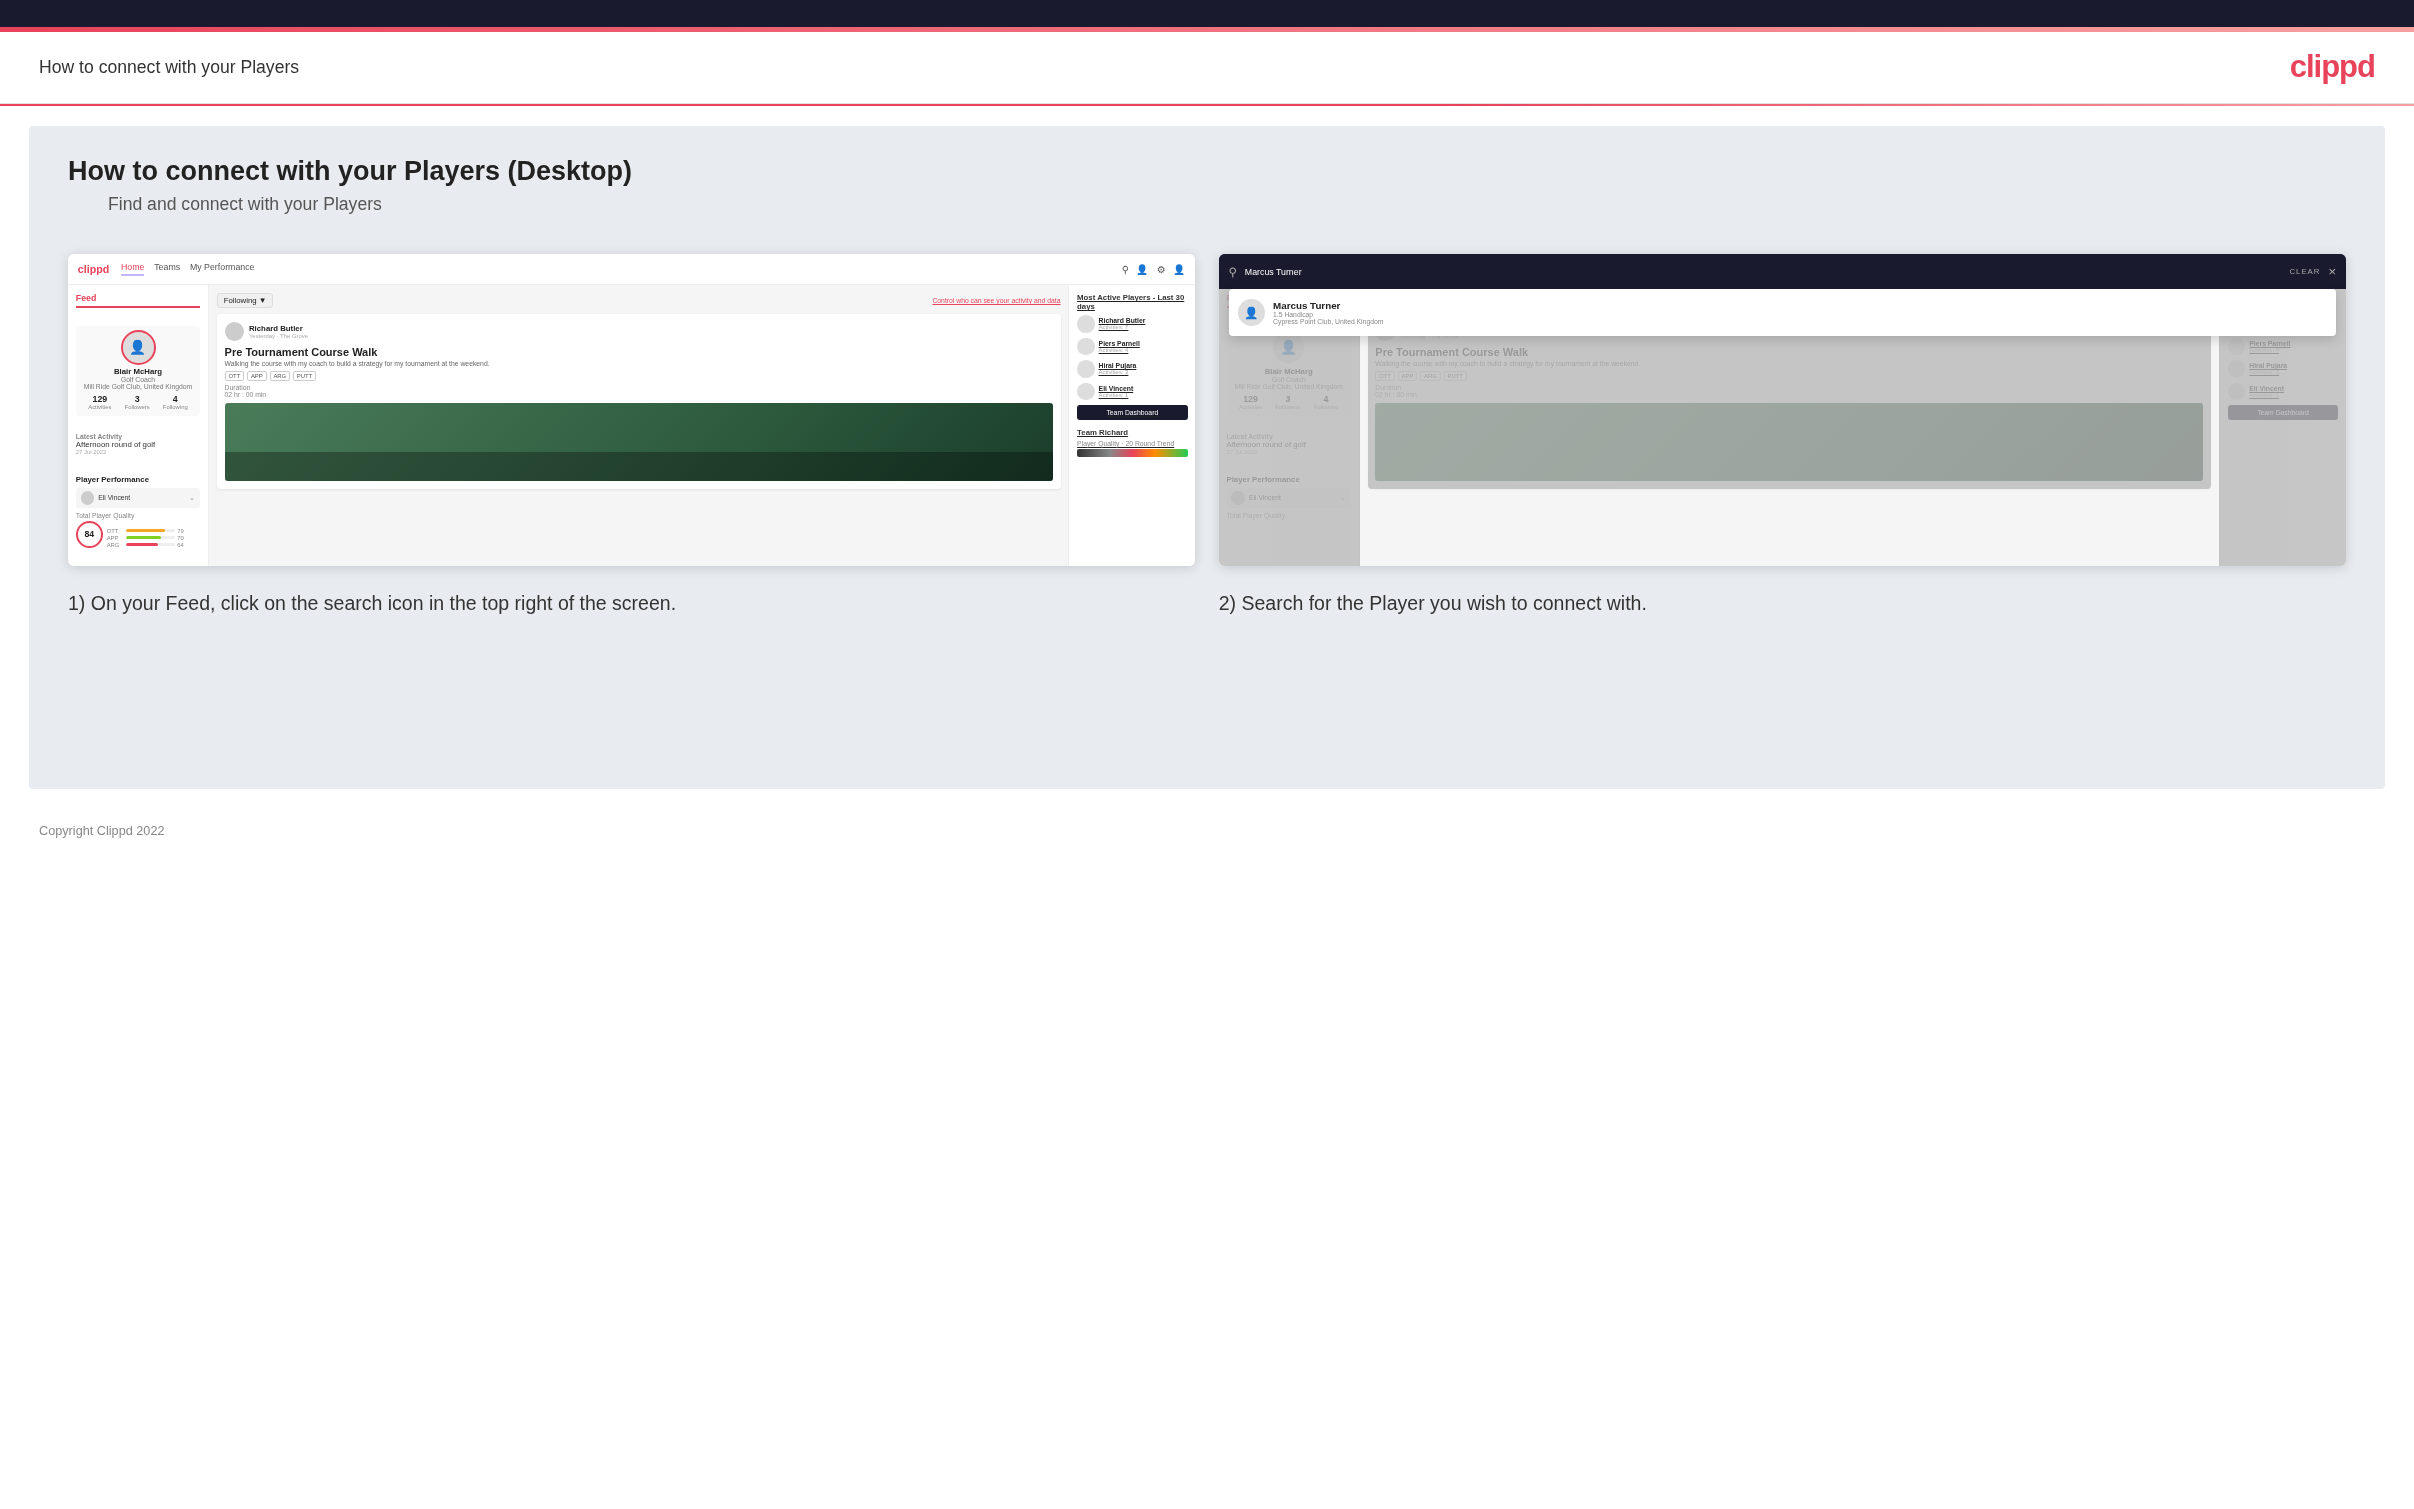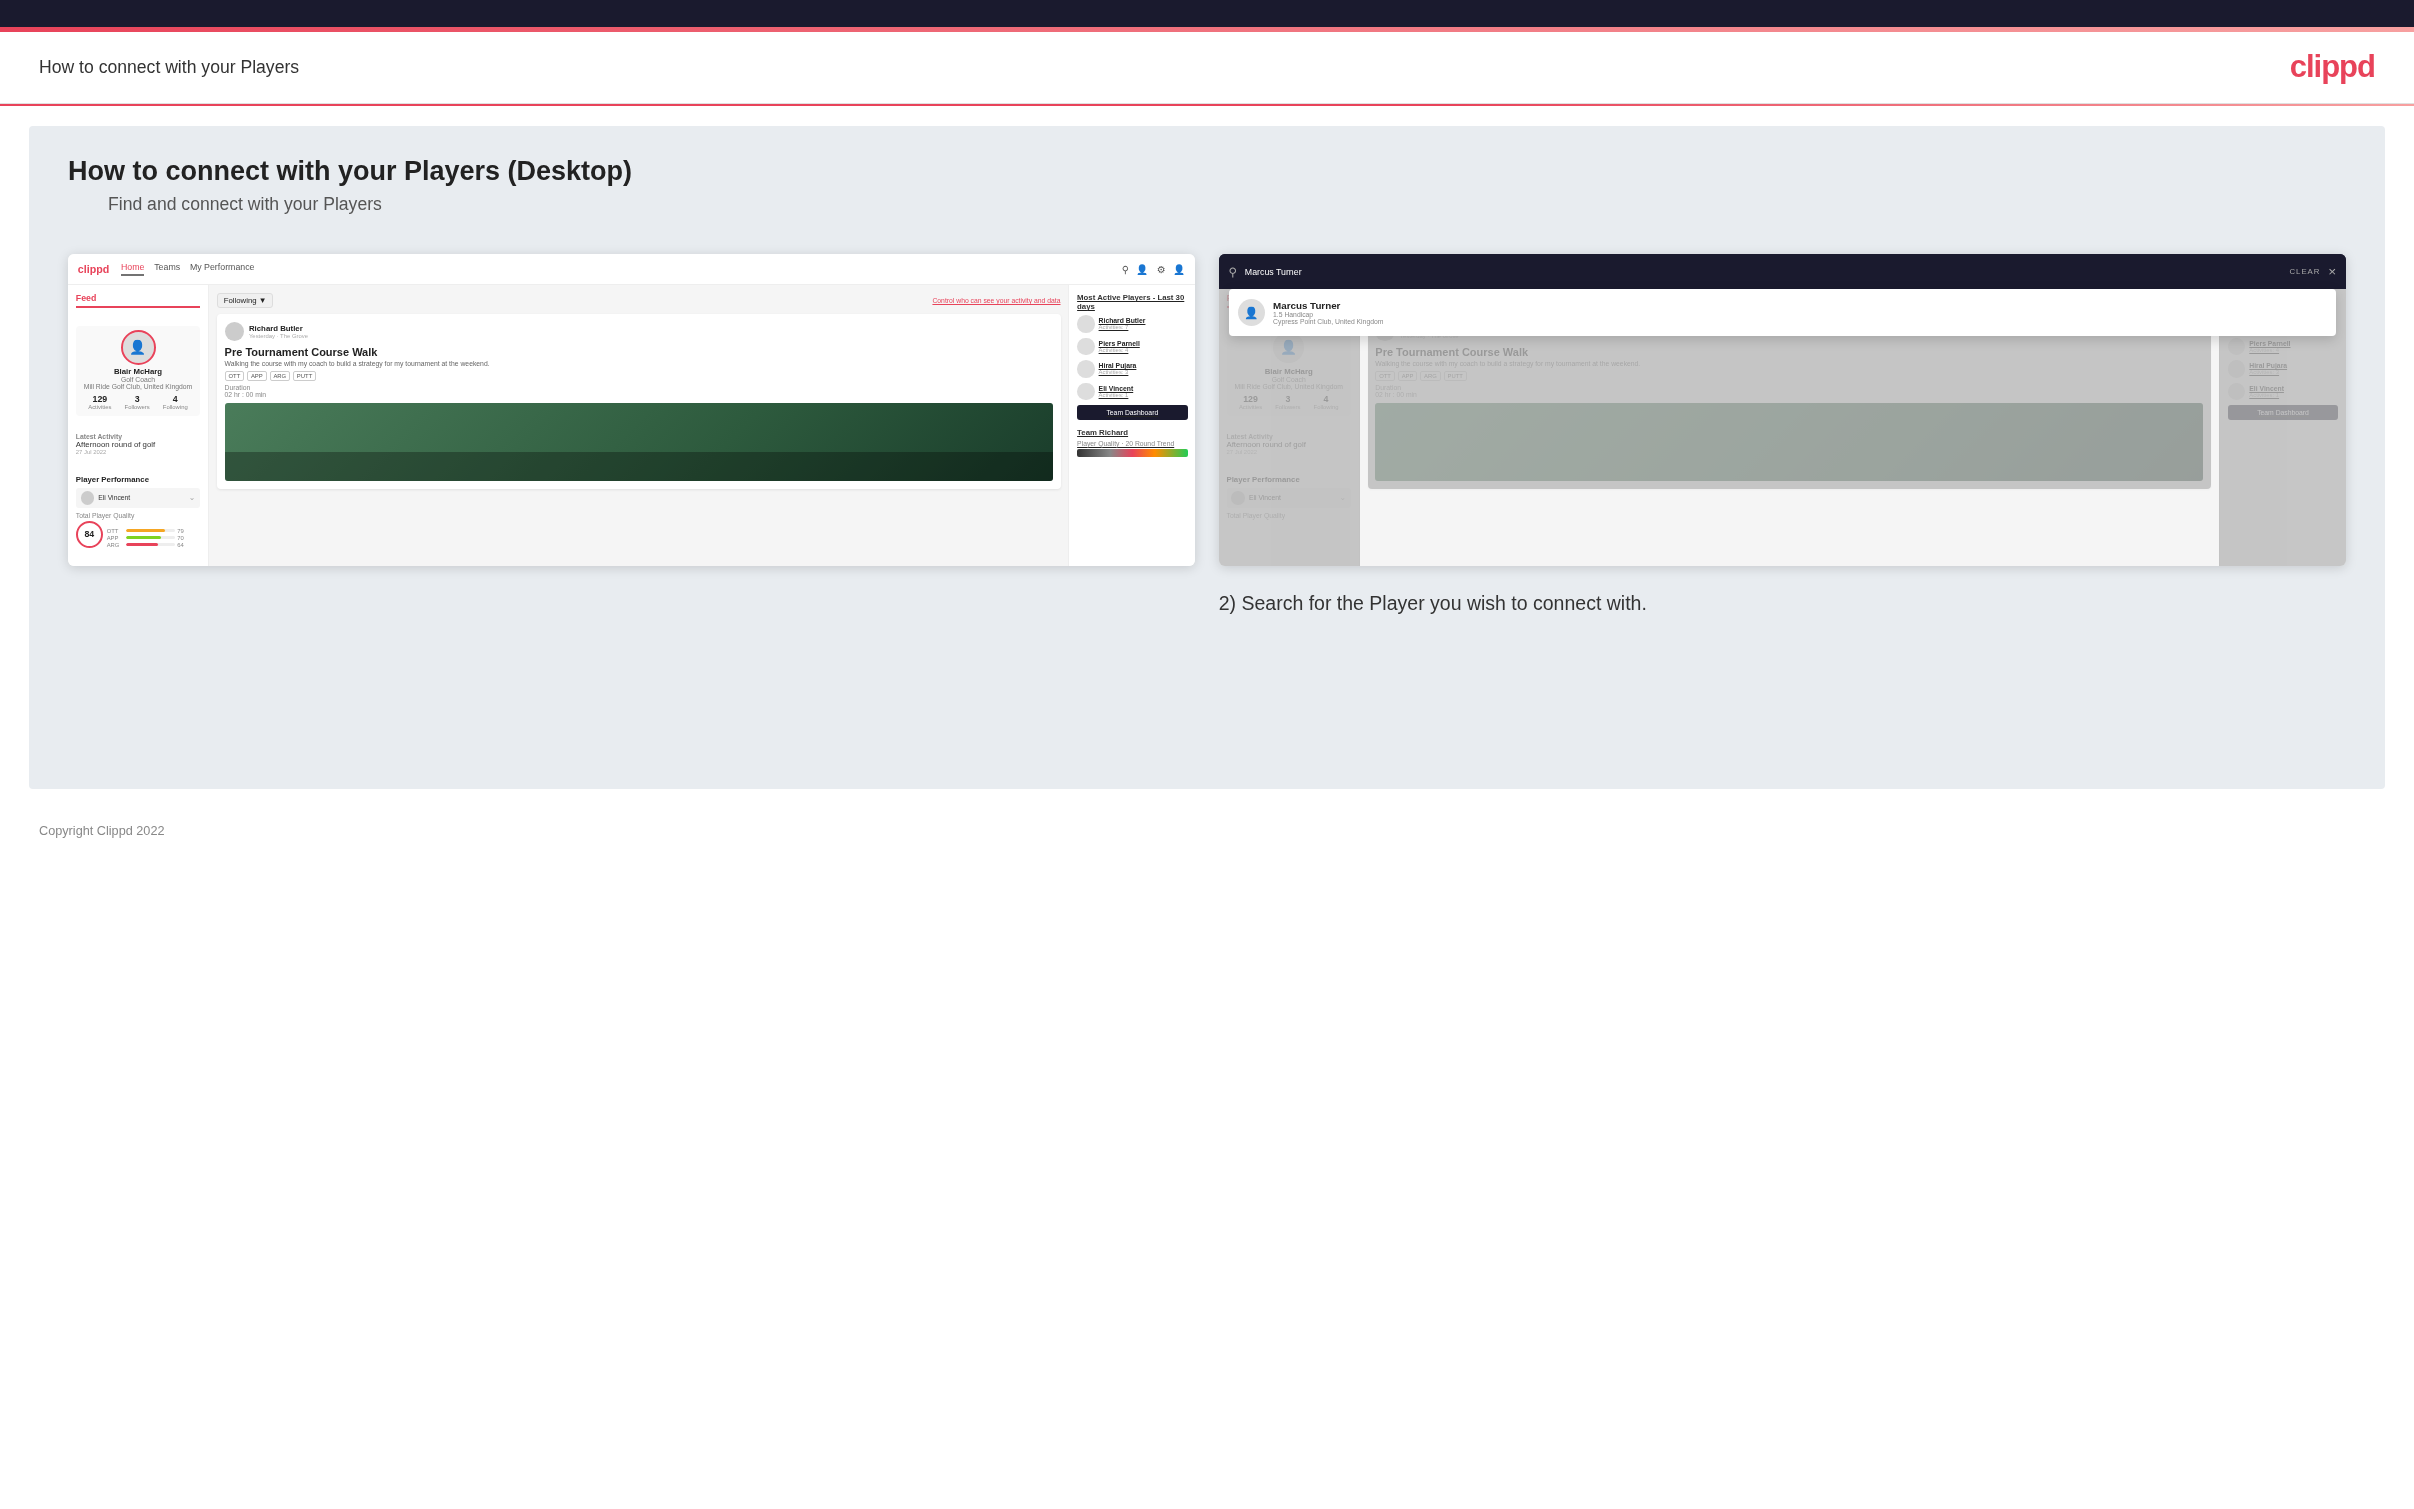--- a/index.html
+++ b/index.html
@@ -110,21 +110,21 @@
     .app-nav-items {
       display: flex;
       gap: 9.8px;
     }
     .app-nav-item {
       font-size: 8.8px;
       color: #555;
     }
     .app-nav-item.active {
       color: #e8435a;
-      border-bottom: 2px solid #737373;
+      border-bottom: 2px solid #c4b5fd;
       padding-bottom: 2px;
     }
     .app-nav-icons {
       margin-left: auto;
       display: flex;
       gap: 7.8px;
       color: #555;
       font-size: 9.8px;
     }
 
@@ -740,20 +740,21 @@
             <div class="team-heatmap-section">
               <div class="map-section-title">Team Richard</div>
               <div class="hm-label">Player Quality · 20 Round Trend</div>
               <div class="hm-bar"></div>
             </div>
           </div>
 
         </div>
       </div>
 
+      <div class="step-description">1) On your Feed, click on the search icon in the top right of the screen.</div>
     </div>
 
     <div class="screenshot-container">
       <div class="app-screenshot">
 
         <div class="app-nav" style="background:#2a2a3e;">
           <span class="app-logo-small">clippd</span>
           <div class="app-nav-items">
             <span class="app-nav-item active" style="color:#e8435a;">Home</span>
             <span class="app-nav-item" style="color:#aaa;">Teams</span>

